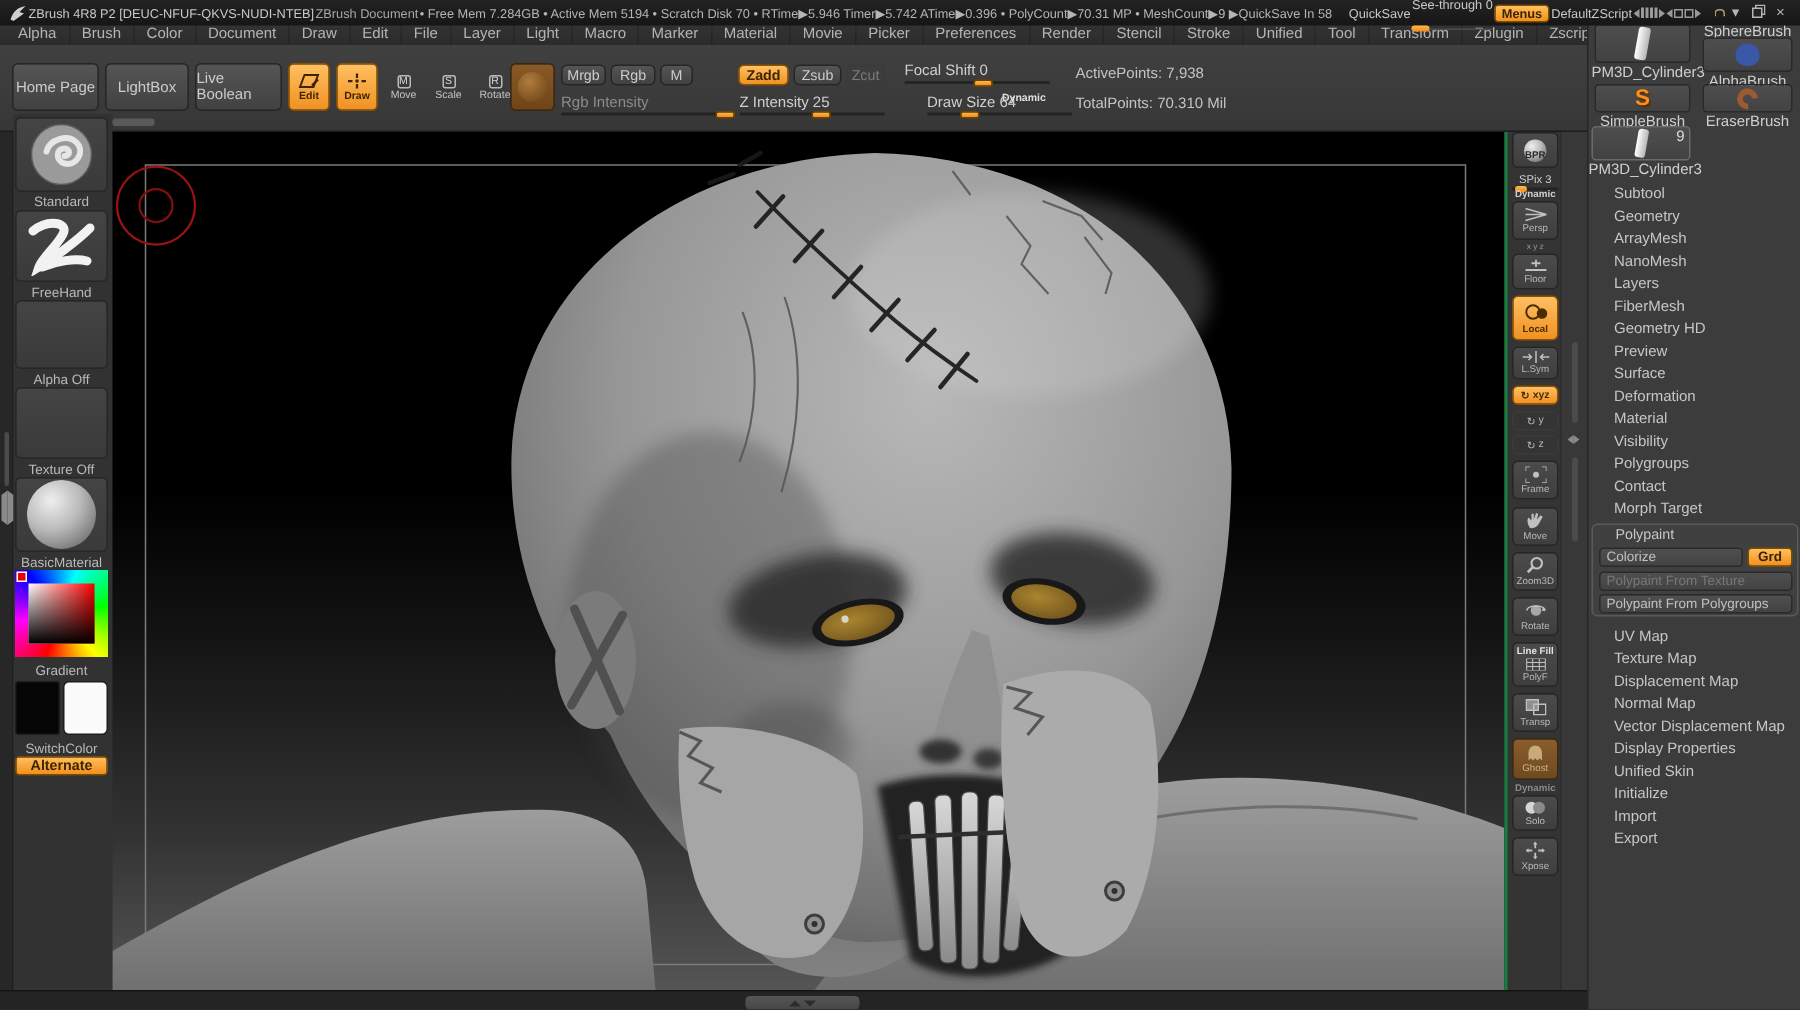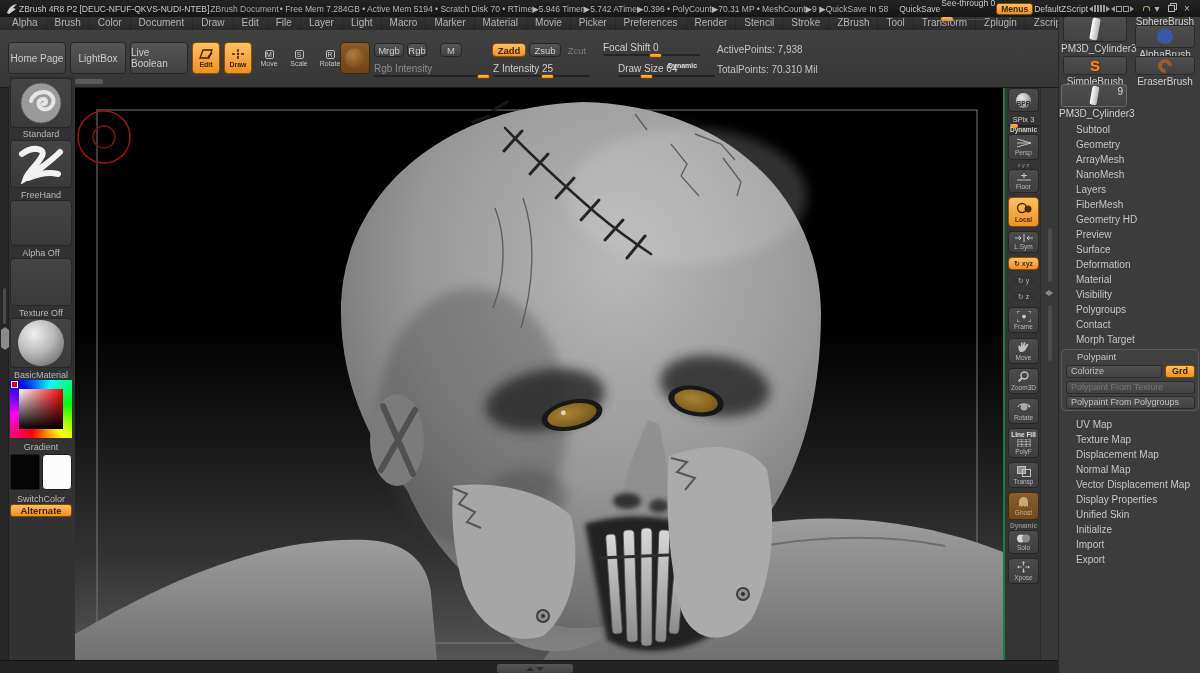--- a/index.html
+++ b/index.html
@@ -164,21 +164,21 @@
   <span class="menu-item">Light</span>
   <span class="menu-item">Macro</span>
   <span class="menu-item">Marker</span>
   <span class="menu-item">Material</span>
   <span class="menu-item">Movie</span>
   <span class="menu-item">Picker</span>
   <span class="menu-item">Preferences</span>
   <span class="menu-item">Render</span>
   <span class="menu-item">Stencil</span>
   <span class="menu-item">Stroke</span>
-  <span class="menu-item">ZBrush</span>
+  <span class="menu-item">Unified</span>
   <span class="menu-item">Tool</span>
   <span class="menu-item">Transform</span>
   <span class="menu-item">Zplugin</span>
   <span class="menu-item">Zscript</span>
 </div>
 
 <div id="toolbar" class="abs">
   <div class="btn big" style="left:8px;width:58px;">Home Page</div>
   <div class="btn big" style="left:70px;width:56px;">LightBox</div>
   <div class="btn big" style="left:130px;width:58px;">Live Boolean</div>
@@ -209,21 +209,21 @@
   <div class="btn big iconbtn" style="left:316px;width:28px;">
     <span class="keysq">R</span>
     <span>Rotate</span>
   </div>
 
   <div class="btn big" style="left:340px;width:30px;background:linear-gradient(#8a5a26,#6e4418);border-color:#3c260c;">
     <span style="width:20px;height:20px;border-radius:50%;background:radial-gradient(circle at 38% 32%, #b07c3e, #7c521f 70%, #5d3c14);"></span>
   </div>
 
   <div class="btn small" style="left:374px;top:13px;width:30px;">Mrgb</div>
-  <div class="btn small" style="left:407px;top:13px;width:20px;">Rgb</div>
+  <div class="btn small" style="left:407px;top:13px;width:30px;">Rgb</div>
   <div class="btn small" style="left:440px;top:13px;width:22px;">M</div>
   <div class="slider" style="left:374px;top:33px;width:116px;height:14px;">
     <span class="dim">Rgb Intensity</span>
     <span class="track"></span>
     <span class="sh" style="left:103px;"></span>
   </div>
 
   <div class="btn small on" style="left:492px;top:13px;width:34px;">Zadd</div>
   <div class="btn small" style="left:529px;top:13px;width:32px;">Zsub</div>
   <div class="btn small" style="left:564px;top:13px;width:26px;color:#7c7c7c;background:none;border-color:#3a3a3a;">Zcut</div>

